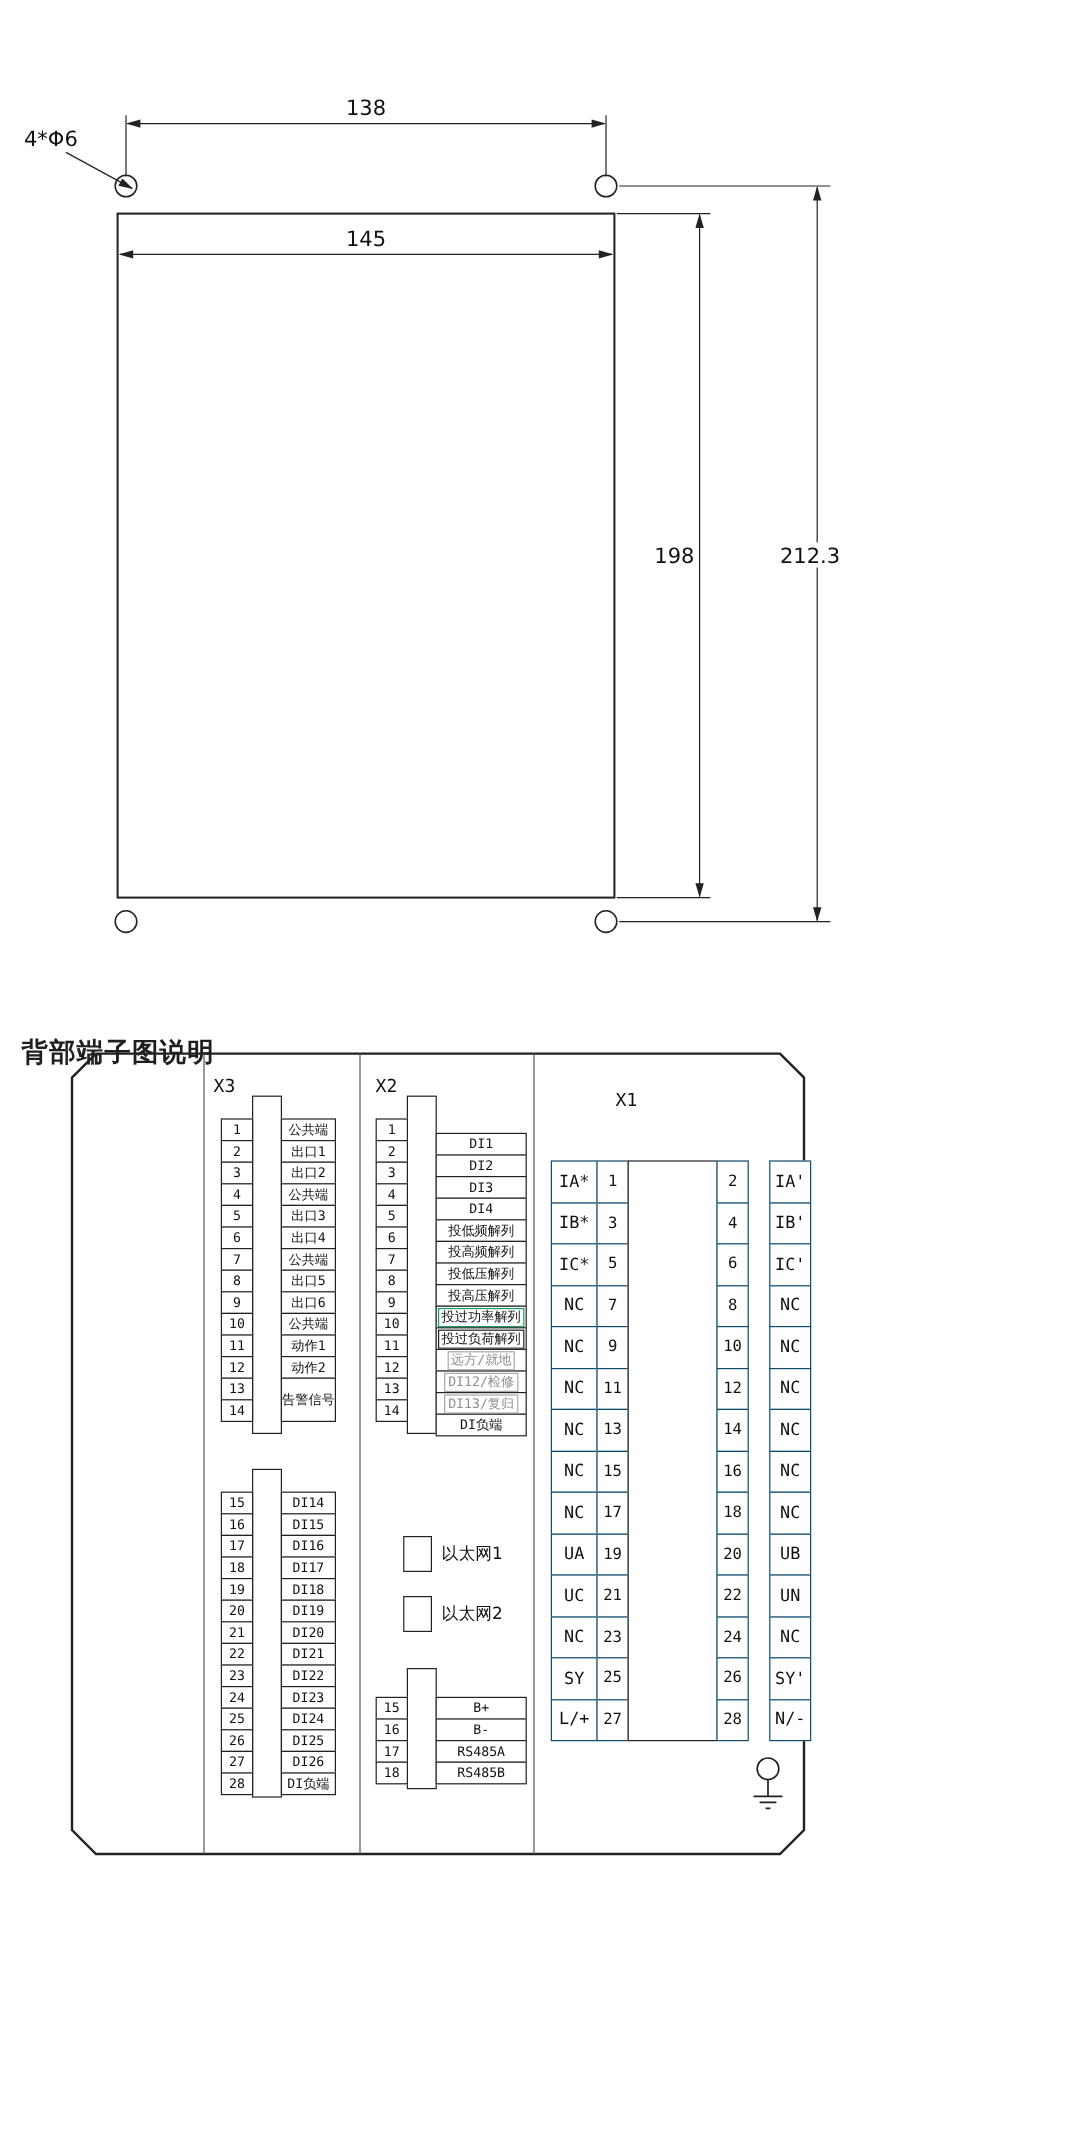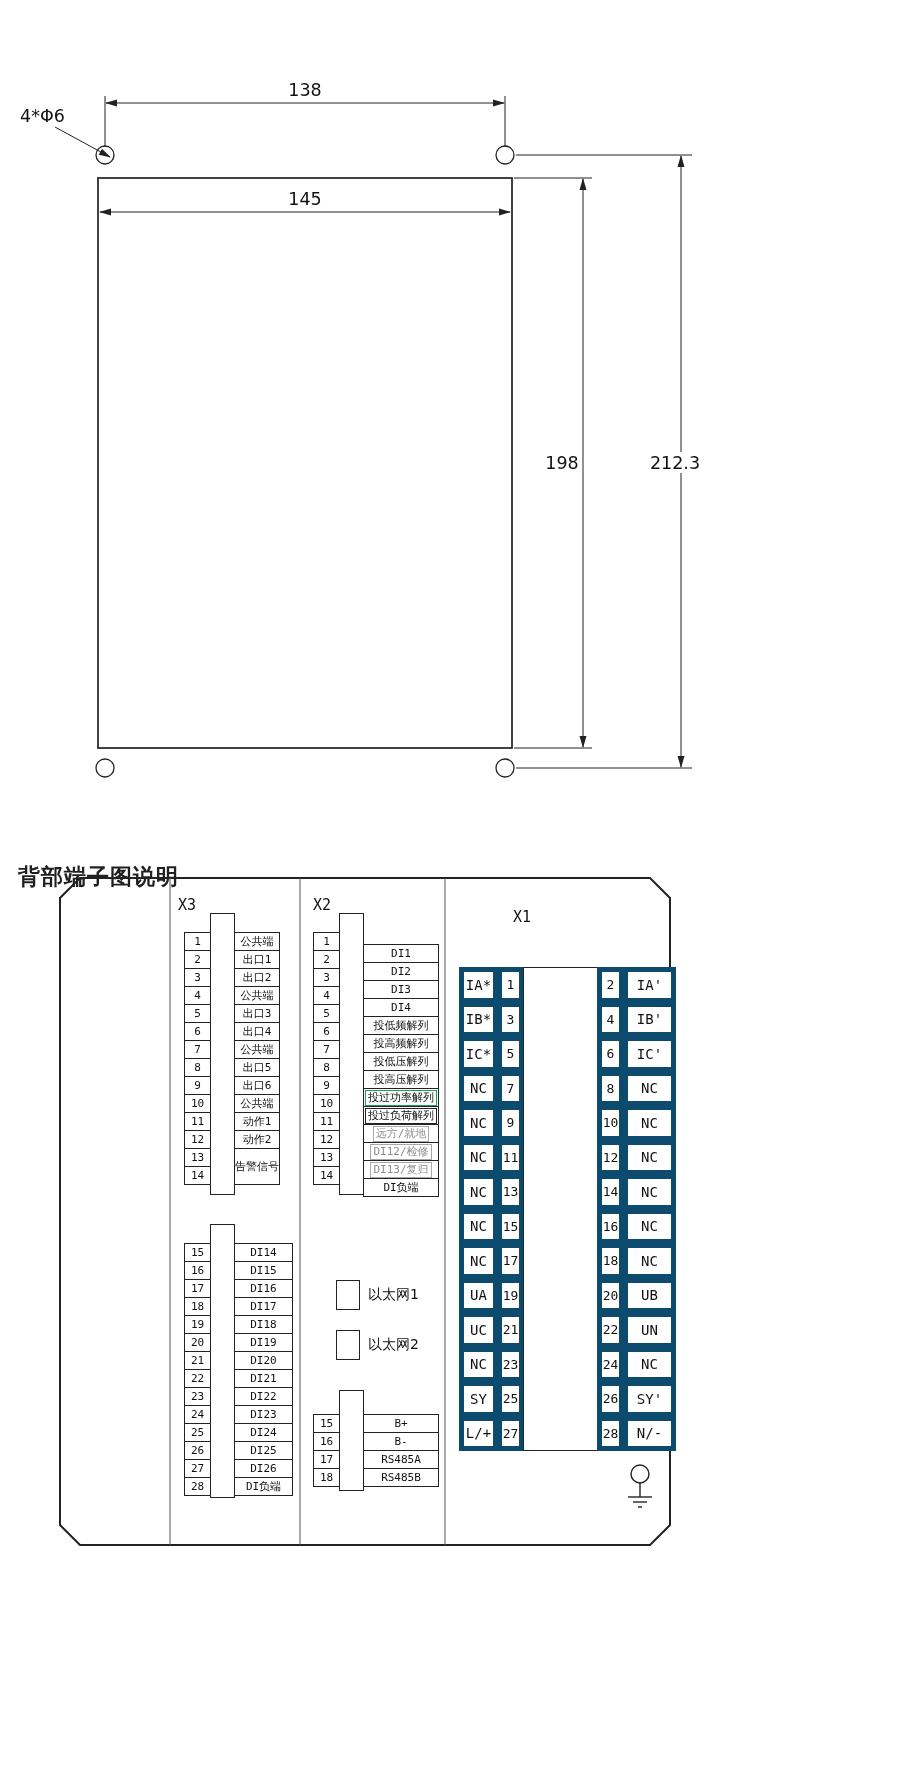--- a/index.html
+++ b/index.html
@@ -32,21 +32,21 @@
   .tcol .lab span { padding:0 2px; line-height:14px; white-space:nowrap; }
   .tcol .lab span.boxed { outline:1px solid #222; }
   .tcol .lab span.boxed-green { outline:1px solid #19a15f; }
   .tcol .lab span.muted { color:#8f8f8f; outline:1px solid #a8a8a8; }
 
   .eth-box { position:absolute; width:24px; height:30px; border:1px solid #222; background:#fff; }
   .eth-label { position:absolute; height:30px; display:flex; align-items:center;
                font:14px "DejaVu Sans","Liberation Sans",sans-serif; color:#111; }
 
   .xcol { position:absolute; }
-  .xcol > div { height:35.5px; margin-top:-1px; border:5px solid #0c4a6e; background:#fff;
+  .xcol > div { height:35.5px; margin-top:-1px; border:1px solid #0c4a6e; background:#fff;
                 display:flex; align-items:center; justify-content:center;
                 font:14px "DejaVu Sans Mono","DejaVu Sans",monospace; color:#111; }
   .xcol > :first-child { margin-top:0; }
   .xcol.nums > div { font-size:13px; }
   .xcenter { position:absolute; border:1px solid #222; background:#fff; }
 </style>
 </head>
 <body>
 
 <div class="page">
@@ -177,21 +177,21 @@
       <div class="num">20</div>
       <div class="num">21</div>
       <div class="num">22</div>
       <div class="num">23</div>
       <div class="num">24</div>
       <div class="num">25</div>
       <div class="num">26</div>
       <div class="num">27</div>
       <div class="num">28</div>
     </div>
-  <div class="tcol" id="x3l-labs" style="left:234px; top:1243px; width:59px;">
+  <div class="tcol" id="x3l-labs" style="left:234px; top:1243px; width:46px;">
       <div class="lab">
         <span>DI14</span>
       </div>
       <div class="lab">
         <span>DI15</span>
       </div>
       <div class="lab">
         <span>DI16</span>
       </div>
       <div class="lab">
@@ -362,21 +362,21 @@
       <div>12</div>
       <div>14</div>
       <div>16</div>
       <div>18</div>
       <div>20</div>
       <div>22</div>
       <div>24</div>
       <div>26</div>
       <div>28</div>
     </div>
-  <div class="xcol" id="x1-rl" style="left:623px; top:967px; width:53px;">
+  <div class="xcol" id="x1-rl" style="left:641px; top:967px; width:35px;">
       <div>IA'</div>
       <div>IB'</div>
       <div>IC'</div>
       <div>NC</div>
       <div>NC</div>
       <div>NC</div>
       <div>NC</div>
       <div>NC</div>
       <div>NC</div>
       <div>UB</div>

